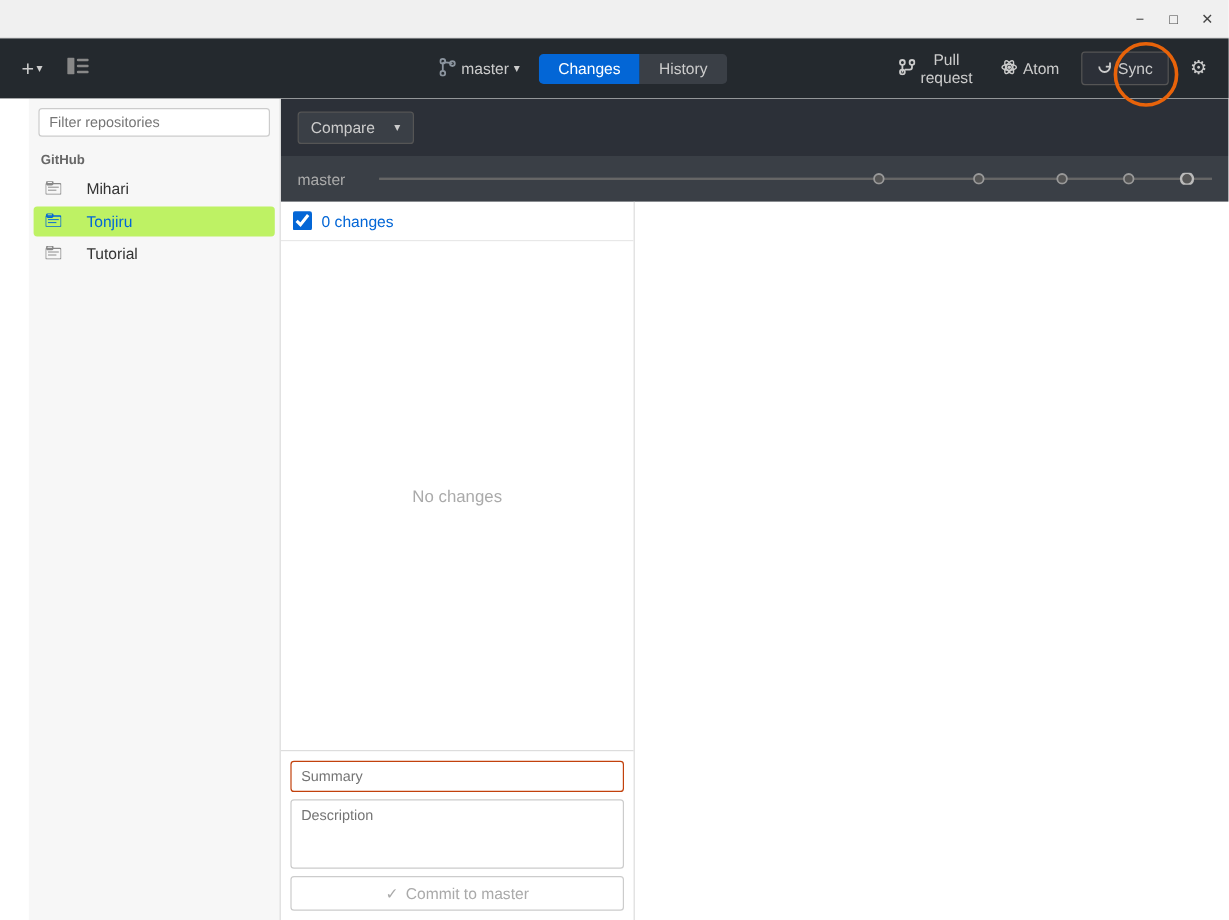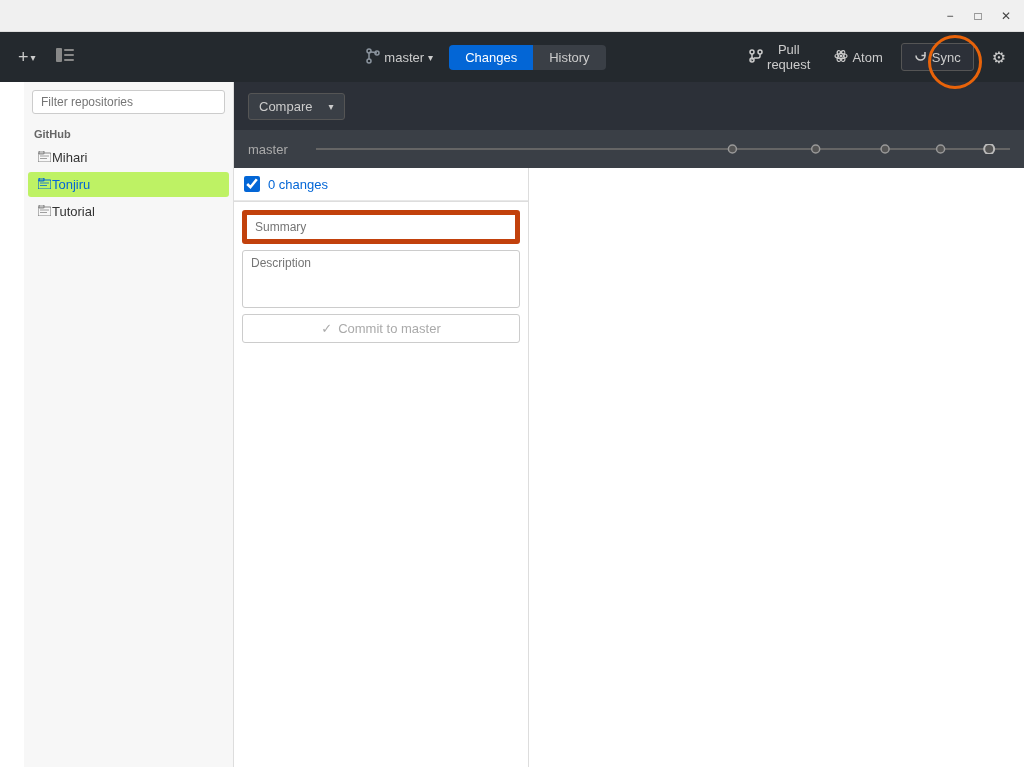--- a/index.html
+++ b/index.html
@@ -209,21 +209,21 @@
     .sidebar-section-label {
       padding: 6px 10px 4px;
       font-size: 11px;
       font-weight: 600;
       color: #666;
       text-transform: none;
     }
     .repo-item {
       display: flex;
       align-items: center;
-      gap: 1px;
+      gap: 21px;
       padding: 5px 10px;
       cursor: pointer;
       border-radius: 3px;
       margin: 1px 4px;
       font-size: 13px;
       color: #333;
     }
     .repo-item.active {
       background: #bef264;
       color: #0366d6;
@@ -324,21 +324,21 @@
     .changes-bottom {
       border-top: 1px solid #ddd;
       padding: 8px;
       display: flex;
       flex-direction: column;
       gap: 6px;
     }
     .summary-input {
       width: 100%;
       padding: 5px 8px;
-      border: 5px solid #c2410c;
+      border: 1px solid #c2410c;
       border-radius: 3px;
       font-size: 12px;
       outline: none;
     }
     .description-input {
       width: 100%;
       padding: 5px 8px;
       border: 1px solid #ccc;
       border-radius: 3px;
       font-size: 12px;
@@ -548,20 +548,21 @@
     </div>
 
     <div class="changes-panel">
 
       <div class="changes-list">
         <div class="changes-header">
           <input type="checkbox" class="changes-checkbox" checked="" style="">
           <span class="changes-count">0 changes</span>
         </div>
 
+        <div class="changes-empty">No changes</div>
 
         <div class="changes-bottom">
           <input type="text" class="summary-input" placeholder="Summary" style="">
           <textarea class="description-input" placeholder="Description" style=""></textarea>
           <button class="commit-btn" disabled="">
             <span>✓</span>
             <span>Commit to master</span>
           </button>
         </div>
       </div>

